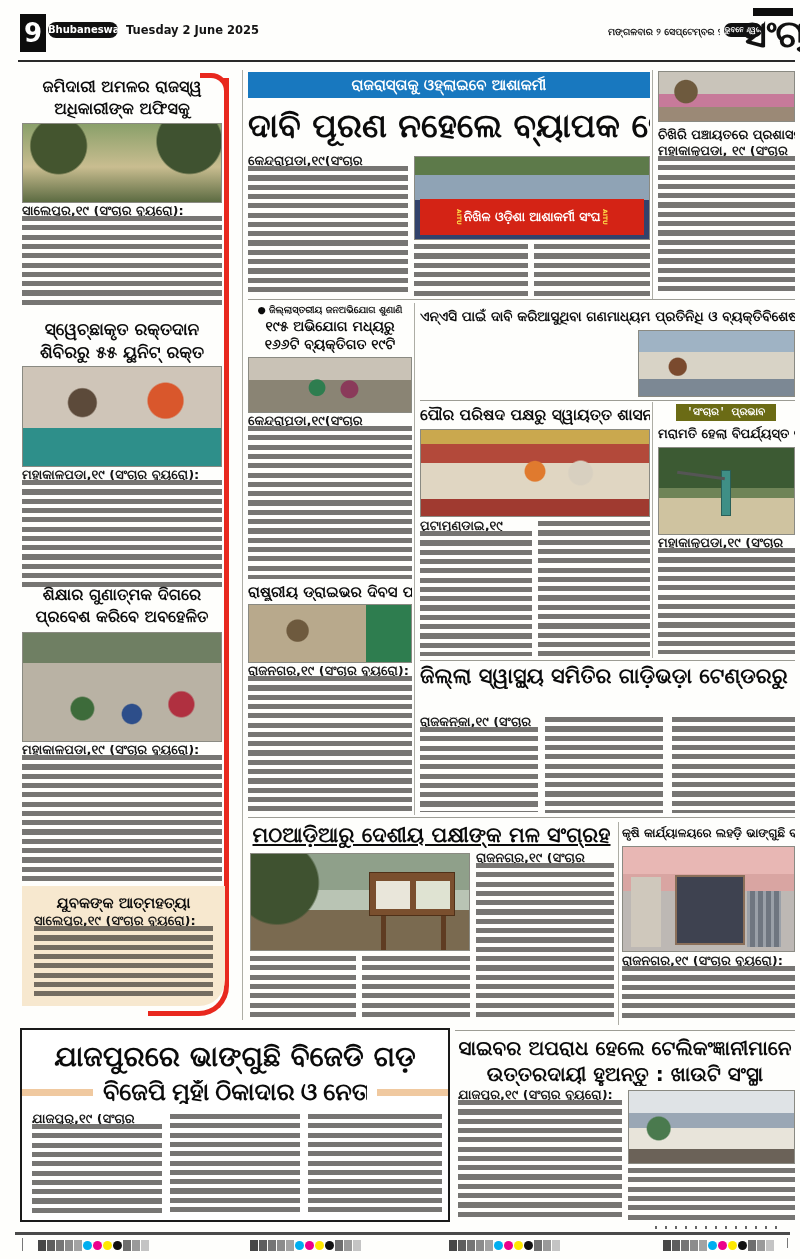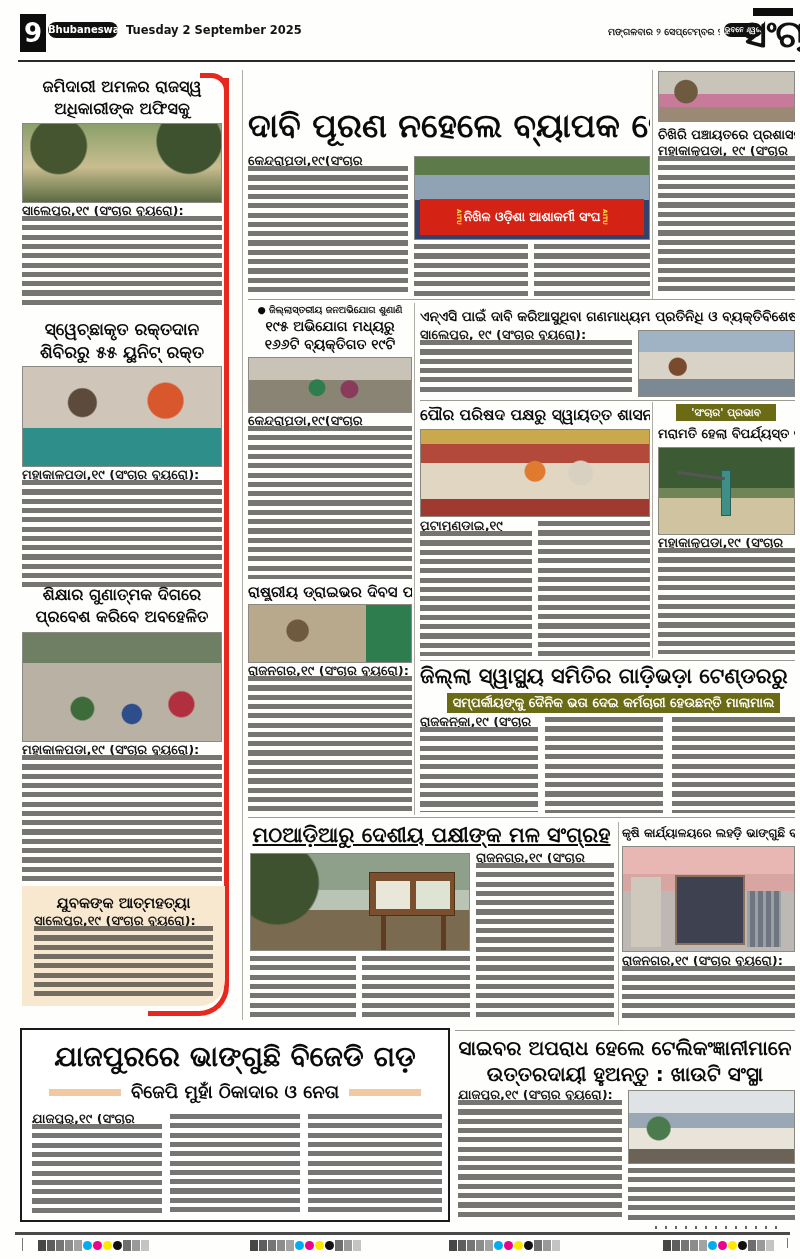--- a/index.html
+++ b/index.html
@@ -30,21 +30,21 @@
 <body>
 
 <div class="page">
 
   <div class="abs" style="left:20px;top:14px;width:26px;height:38px;background:#0d0d0d;color:#fff;font-weight:bold;font-size:26px;line-height:38px;text-align:center;">
     <span>9</span>
   </div>
   <div class="abs pill" style="left:48px;top:22px;width:70px;height:16px;font-size:10px;line-height:16px;">
     <span>Bhubaneswar</span>
   </div>
-  <div class="abs" style="left:126px;top:23px;width:190px;font-weight:bold;font-size:11.5px;color:#141414;">Tuesday 2 September 2025</div>
+  <div class="abs" style="left:126px;top:23px;width:190px;font-weight:bold;font-size:11.5px;color:#141414;">Tuesday 2 June 2025</div>
 
   <div class="abs" style="left:608px;top:26px;width:112px;font-weight:bold;font-size:9.5px;color:#141414;text-align:right;overflow:hidden;white-space:nowrap;">ମଙ୍ଗଳବାର ୨ ସେପ୍ଟେମ୍ବର ୨୦୨୫</div>
   <div class="abs pill" style="left:724px;top:23px;width:38px;height:14px;font-size:7.5px;line-height:14px;">
     <span>ଭୁବନେଶ୍ୱର</span>
   </div>
   <div class="abs" style="left:753px;top:8px;width:40px;height:8px;background:#0d0d0d;"></div>
   <div class="abs masthead" style="left:742px;top:14px;width:58px;height:44px;overflow:hidden;text-align:right;">ସଂଚାର</div>
 
   <div class="abs" style="left:18px;top:60px;width:777px;height:2px;background:#2a2a2a;"></div>
 
@@ -94,20 +94,23 @@
   <div class="abs vline" style="left:652px;top:70px;height:230px;"></div>
   <div class="abs vline" style="left:652px;top:402px;height:256px;"></div>
   <div class="abs vline" style="left:414px;top:303px;height:512px;"></div>
   <div class="abs vline" style="left:618px;top:822px;height:203px;"></div>
   <div class="abs hline" style="left:248px;top:299px;width:547px;"></div>
   <div class="abs hline" style="left:420px;top:400px;width:375px;"></div>
   <div class="abs hline" style="left:420px;top:660px;width:375px;"></div>
   <div class="abs hline" style="left:248px;top:817px;width:547px;"></div>
   <div class="abs hline" style="left:455px;top:1030px;width:340px;"></div>
 
+  <div class="abs kicker-bar" style="left:248px;top:72px;width:402px;height:26px;font-size:15px;line-height:26px;">
+    <span>ରାଜରାସ୍ତାକୁ ଓହ୍ଲାଇବେ ଆଶାକର୍ମୀ</span>
+  </div>
   <div class="abs hl" style="left:248px;top:102px;width:402px;height:48px;font-size:33px;line-height:48px;white-space:nowrap;">ଦାବି ପୂରଣ ନହେଲେ ବ୍ୟାପକ ହେବ ଆନ୍ଦୋଳନ</div>
   <div class="abs" style="left:248px;top:156px;width:160px;height:140px;">
     <span class="dl">କେନ୍ଦ୍ରାପଡ଼ା,୧୯(ସଂଚାର ବ୍ୟୁରୋ):</span>
     <div class="tb" style="height:129px;"></div>
   </div>
   <div class="abs photo" style="left:414px;top:156px;width:236px;height:84px;background:
        linear-gradient(180deg,#5d7a4a 0 22%,#8fa3b5 22% 52%,#32426b 52% 100%);">
     <div class="banner">
       <span class="side">AITU</span>
       <span>ନିଖିଳ ଓଡ଼ିଶା ଆଶାକର୍ମୀ ସଂଘ</span>
@@ -131,24 +134,20 @@
   <div class="abs hl" style="left:248px;top:583px;width:164px;height:18px;font-size:15px;line-height:18px;white-space:nowrap;">ରାଷ୍ଟ୍ରୀୟ ଡ୍ରାଇଭର ଦିବସ ପାଳିତ</div>
   <div class="abs photo" style="left:248px;top:604px;width:164px;height:59px;background:
        radial-gradient(circle at 30% 45%,#6e5a3e 0 9%,transparent 10%),
        linear-gradient(90deg,#b8a98c 0 72%,#2e7d4f 72% 100%);"></div>
   <div class="abs" style="left:248px;top:666px;width:164px;height:149px;">
     <span class="dl">ରାଜନଗର,୧୯ (ସଂଚାର ବ୍ୟୁରୋ):</span>
     <div class="tb" style="height:138px;"></div>
   </div>
 
   <div class="abs hl" style="left:420px;top:306px;width:375px;height:20px;font-size:13.5px;line-height:20px;white-space:nowrap;">ଏନ୍‌ଏସି ପାଇଁ ଦାବି କରିଆସୁଥିବା ଗଣମାଧ୍ୟମ ପ୍ରତିନିଧି ଓ ବ୍ୟକ୍ତିବିଶେଷଙ୍କୁ ବିଜେପି ନେତା ହିମାଂଶୁଙ୍କ ସମର୍ଥନା</div>
-  <div class="abs" style="left:420px;top:330px;width:212px;height:67px;">
-    <span class="dl">ସାଲେପୁର, ୧୯ (ସଂଚାର ବ୍ୟୁରୋ):</span>
-    <div class="tb" style="height:56px;"></div>
-  </div>
   <div class="abs photo" style="left:638px;top:330px;width:157px;height:67px;background:
        radial-gradient(circle at 25% 55%,#7a4a2e 0 7%,transparent 8%),
        linear-gradient(180deg,#9fb3c4 0 32%,#d8d3c6 32% 74%,#7c8894 74% 100%);"></div>
 
   <div class="abs hl" style="left:420px;top:405px;width:230px;height:21px;font-size:15.5px;line-height:21px;white-space:nowrap;">ପୌର ପରିଷଦ ପକ୍ଷରୁ ସ୍ୱାୟତ୍ତ ଶାସନ ଦିବସ ପାଳିତ</div>
   <div class="abs photo" style="left:420px;top:429px;width:230px;height:88px;background:
        radial-gradient(circle at 50% 48%,#e07a2e 0 8%,transparent 9%),
        radial-gradient(circle at 70% 50%,#d8d0c0 0 7%,transparent 8%),
        linear-gradient(180deg,#caa84e 0 16%,#b3493a 16% 38%,#e0d6c2 38% 80%,#a03a30 80% 100%);"></div>
   <div class="abs" style="left:420px;top:521px;width:112px;height:136px;">
@@ -159,38 +158,35 @@
 
   <div class="abs photo" style="left:658px;top:71px;width:137px;height:51px;background:
        radial-gradient(circle at 20% 40%,#6e5a3e 0 10%,transparent 11%),
        linear-gradient(180deg,#c9c4ba 0 45%,#c77a9a 45% 72%,#9b8976 72% 100%);"></div>
   <div class="abs hl" style="left:658px;top:126px;width:137px;height:17px;font-size:13px;line-height:17px;white-space:nowrap;">ଚିଖିରି ପଞ୍ଚାୟତରେ ପ୍ରଶାସନ</div>
   <div class="abs" style="left:658px;top:146px;width:137px;height:150px;">
     <span class="dl">ମହାକାଳପଡ଼ା, ୧୯ (ସଂଚାର ବ୍ୟୁରୋ):</span>
     <div class="tb" style="height:139px;"></div>
   </div>
 
-  <div class="abs olive-bar" style="left:676px;top:404px;width:100px;height:17px;font-size:10.5px;line-height:17px;">
+  <div class="abs olive-bar" style="left:676px;top:404px;width:100px;height:17px;font-size:10.5px;line-height:17px;font-family:Liberation Mono, monospace;">
     <span>'ସଂଚାର' ପ୍ରଭାବ</span>
   </div>
   <div class="abs hl" style="left:658px;top:424px;width:137px;height:19px;font-size:13px;line-height:19px;white-space:nowrap;">ମରାମତି ହେଲା ବିପର୍ଯ୍ୟସ୍ତ ଜନକୂପ</div>
   <div class="abs photo" style="left:658px;top:447px;width:137px;height:88px;background:
        linear-gradient(180deg,#3c5a33 0 46%,#6f8457 46% 58%,#cfc3a0 58% 100%);">
     <div class="abs" style="left:62px;top:22px;width:10px;height:46px;background:#3f8f86;border:1px solid #2a5f58;"></div>
     <div class="abs" style="left:18px;top:26px;width:48px;height:3px;background:#555;transform:rotate(8deg);"></div>
   </div>
   <div class="abs" style="left:658px;top:538px;width:137px;height:117px;">
     <span class="dl">ମହାକାଳପଡ଼ା,୧୯ (ସଂଚାର ବ୍ୟୁରୋ):</span>
     <div class="tb" style="height:106px;"></div>
   </div>
 
   <div class="abs hl" style="left:420px;top:664px;width:375px;height:25px;font-size:21px;line-height:25px;white-space:nowrap;">ଜିଲ୍ଲା ସ୍ୱାସ୍ଥ୍ୟ ସମିତିର ଗାଡ଼ିଭଡ଼ା ଟେଣ୍ଡରରୁ ରାଜକନିକା ବାଦ</div>
-  <div class="abs olive-bar" style="left:447px;top:693px;width:333px;height:20px;font-size:13px;line-height:20px;">
-    <span>ସମ୍ପର୍କୀୟଙ୍କୁ ଦୈନିକ ଭତା ଦେଇ କର୍ମଚାରୀ ହେଉଛନ୍ତି ମାଲାମାଲ</span>
-  </div>
   <div class="abs" style="left:420px;top:717px;width:118px;height:96px;">
     <span class="dl">ରାଜକନିକା,୧୯ (ସଂଚାର ବ୍ୟୁରୋ):</span>
     <div class="tb" style="height:85px;"></div>
   </div>
   <div class="abs tb" style="left:545px;top:717px;width:118px;height:96px;"></div>
   <div class="abs tb" style="left:672px;top:717px;width:123px;height:96px;"></div>
 
   <div class="abs hl" style="left:248px;top:822px;width:367px;height:26px;font-size:21px;line-height:26px;white-space:nowrap;text-decoration:underline;">ମଠଆଡ଼ିଆରୁ ଦେଶୀୟ ପକ୍ଷୀଙ୍କ ମଳ ସଂଗ୍ରହ</div>
   <div class="abs photo" style="left:250px;top:853px;width:220px;height:98px;background:
        radial-gradient(circle at 12% 30%,#3f5230 0 20%,transparent 21%),
@@ -218,21 +214,21 @@
   </div>
   <div class="abs" style="left:622px;top:956px;width:173px;height:66px;">
     <span class="dl">ରାଜନଗର,୧୯ (ସଂଚାର ବ୍ୟୁରୋ):</span>
     <div class="tb" style="height:55px;"></div>
   </div>
 
   <div class="abs" style="left:20px;top:1028px;width:430px;height:194px;border:2px solid #1a1a1a;background:#fff;">
     <div class="hl" style="margin:6px 6px 0 6px;font-size:28px;line-height:42px;height:42px;white-space:nowrap;">ଯାଜପୁରରେ ଭାଙ୍ଗୁଛି ବିଜେଡି ଗଡ଼</div>
     <div style="display:flex;align-items:center;justify-content:center;gap:10px;margin-top:2px;">
       <div style="width:72px;height:7px;background:#f0c9a0;"></div>
-      <div class="hl" style="font-size:18px;line-height:24px;height:24px;white-space:nowrap;">ବିଜେପି ମୁହାଁ ଠିକାଦାର ଓ ନେତା</div>
+      <div class="hl" style="font-size:24px;line-height:24px;height:24px;white-space:nowrap;font-family:Liberation Serif, serif;">ବିଜେପି ମୁହାଁ ଠିକାଦାର ଓ ନେତା</div>
       <div style="width:72px;height:7px;background:#f0c9a0;"></div>
     </div>
     <div style="position:absolute;left:10px;top:84px;width:130px;height:100px;">
       <span class="dl">ଯାଜପୁର,୧୯ (ସଂଚାର ବ୍ୟୁରୋ):</span>
       <div class="tb" style="height:89px;"></div>
     </div>
     <div class="tb" style="position:absolute;left:148px;top:84px;width:130px;height:100px;"></div>
     <div class="tb" style="position:absolute;left:286px;top:84px;width:134px;height:100px;"></div>
   </div>
 

